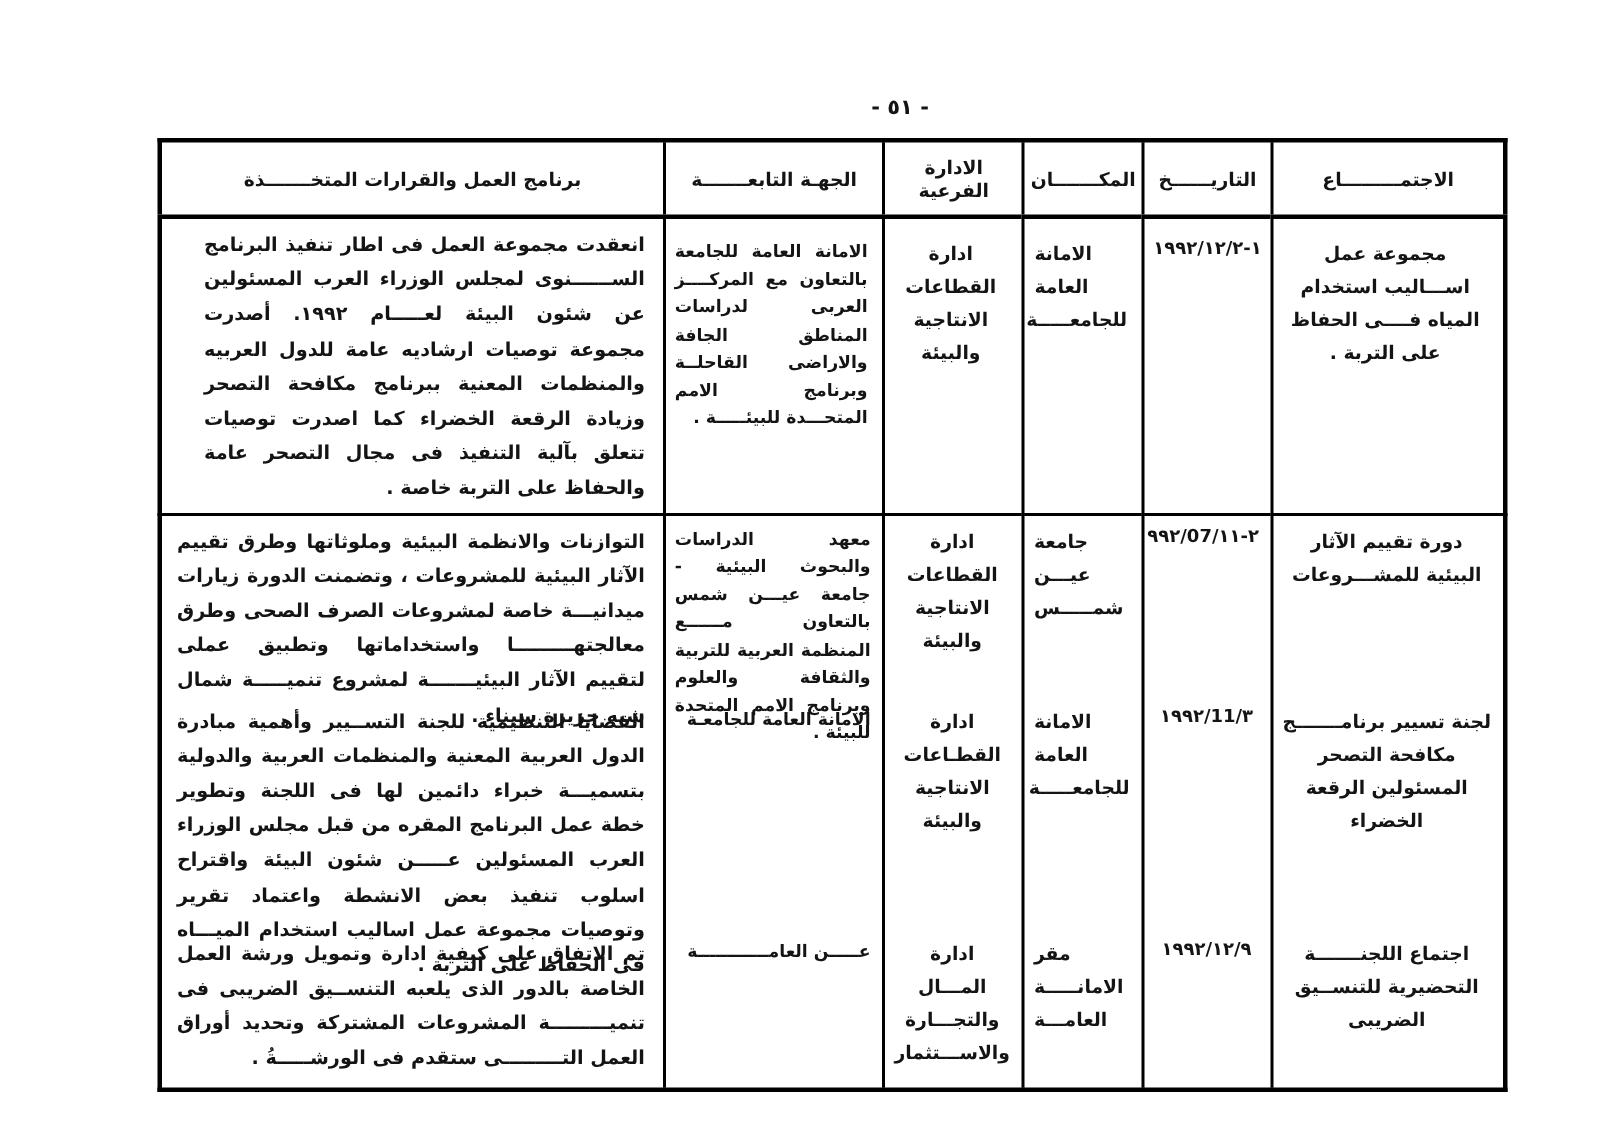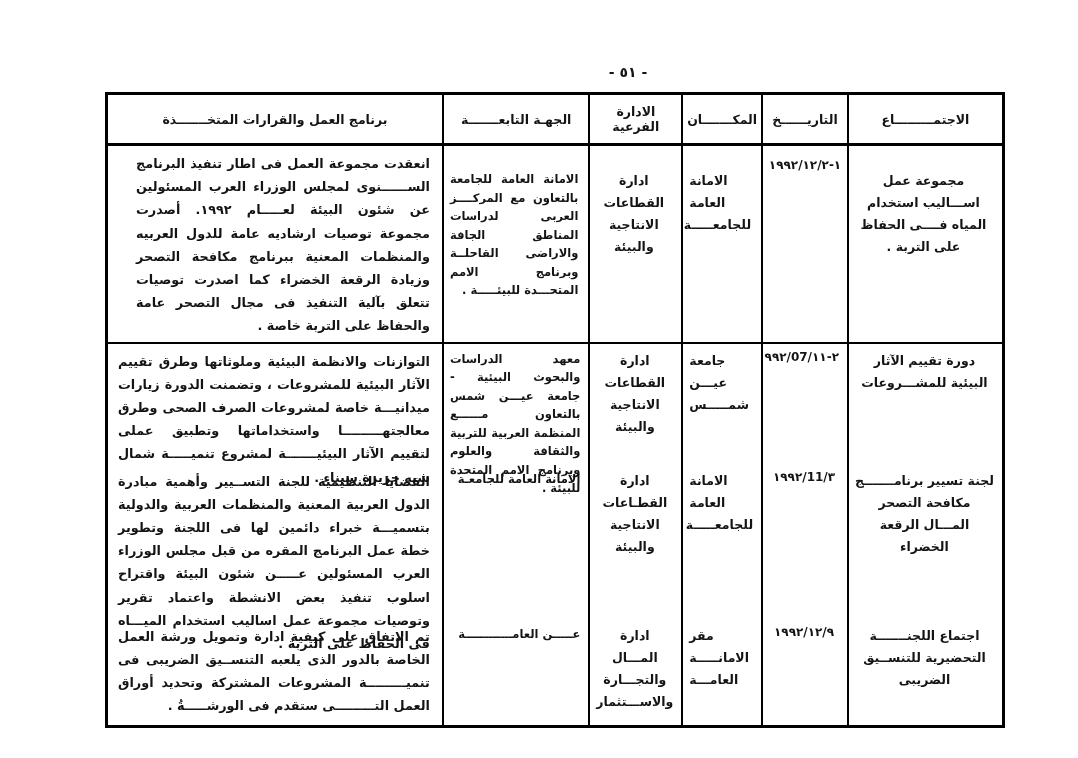--- a/index.html
+++ b/index.html
@@ -4,21 +4,21 @@
 <style>
   html,body{margin:0;padding:0;}
   body{
     width:1078px;height:758px;position:relative;
     background:#ffffff;
     font-family:"DejaVu Sans", sans-serif;
     color:#141414;
     overflow:hidden;
   }
   .page-number{
-    position:absolute;top:64px;left:548px;width:160px;
+    position:absolute;top:64px;left:520px;width:160px;
     text-align:center;font-size:14px;font-weight:bold;
     letter-spacing:1px;
   }
   .doc-table{
     position:absolute;top:92px;left:105px;
     width:900px;height:576px;
     border-collapse:collapse;
     direction:rtl;
     table-layout:fixed;
     border:3px solid #000;
@@ -38,21 +38,21 @@
     border-bottom:3px solid #000;
   }
   
   .w-meeting{width:154px;}
   .w-date{width:85px;}
   .w-place{width:79px;}
   .w-subdept{width:92px;}
   .w-entity{width:145px;}
   .w-program{width:333px;}
 
-  .cell-pad{padding:24px 10px 4px 6px;}
+  .cell-pad{padding:12px 10px 4px 6px;}
   .col-meeting{font-size:12.5px;line-height:22px;text-align:center;}
   .col-date{font-size:12px;text-align:center;padding-top:12px;}
   .col-place{font-size:12.5px;line-height:22px;text-align:left;}
   .col-subdept{font-size:12.5px;line-height:22px;text-align:center;}
   .col-entity{font-size:11.5px;line-height:18.5px;text-align:justify;}
   .col-program{font-size:12.8px;line-height:23.2px;text-align:justify;padding:6px 12px 4px 28px;}
 
   .ltr-num{direction:ltr;unicode-bidi:bidi-override;display:inline-block;}
 
   
@@ -99,21 +99,21 @@
       <td class="cell-pad col-entity">الامانة العامة للجامعة بالتعاون مع المركــــز العربى لدراسات المناطق الجافة والاراضى القاحلــة وبرنامج الامم المتحـــدة للبيئـــــة .</td>
       <td class="col-program">انعقدت مجموعة العمل فى اطار تنفيذ البرنامج الســــــنوى لمجلس الوزراء العرب المسئولين عن شئون البيئة لعـــــام ١٩٩٢. أصدرت مجموعة توصيات ارشاديه عامة للدول العربيه والمنظمات المعنية ببرنامج مكافحة التصحر وزيادة الرقعة الخضراء كما اصدرت توصيات تتعلق بآلية التنفيذ فى مجال التصحر عامة والحفاظ على التربة خاصة .</td>
     </tr>
 
     <tr>
       <td class="stack-cell col-meeting">
         <div class="sub sub-a">
             <div class="inner">دورة تقييم الآثار البيئية للمشـــروعات</div>
           </div>
         <div class="sub sub-b">
-            <div class="inner">لجنة تسيير برنامـــــــج مكافحة التصحر المـــال الرقعة الخضراء</div>
+            <div class="inner">لجنة تسيير برنامـــــــج مكافحة التصحر المسئولين الرقعة الخضراء</div>
           </div>
         <div class="sub sub-c">
             <div class="inner">اجتماع اللجنـــــــة التحضيرية للتنســيق الضريبى</div>
           </div>
       </td>
       <td class="stack-cell col-date">
         <div class="sub sub-a">
             <div class="inner"><span class="ltr-num">١٩٩٢/07/١١-٢</span></div>
           </div>
         <div class="sub sub-b">

